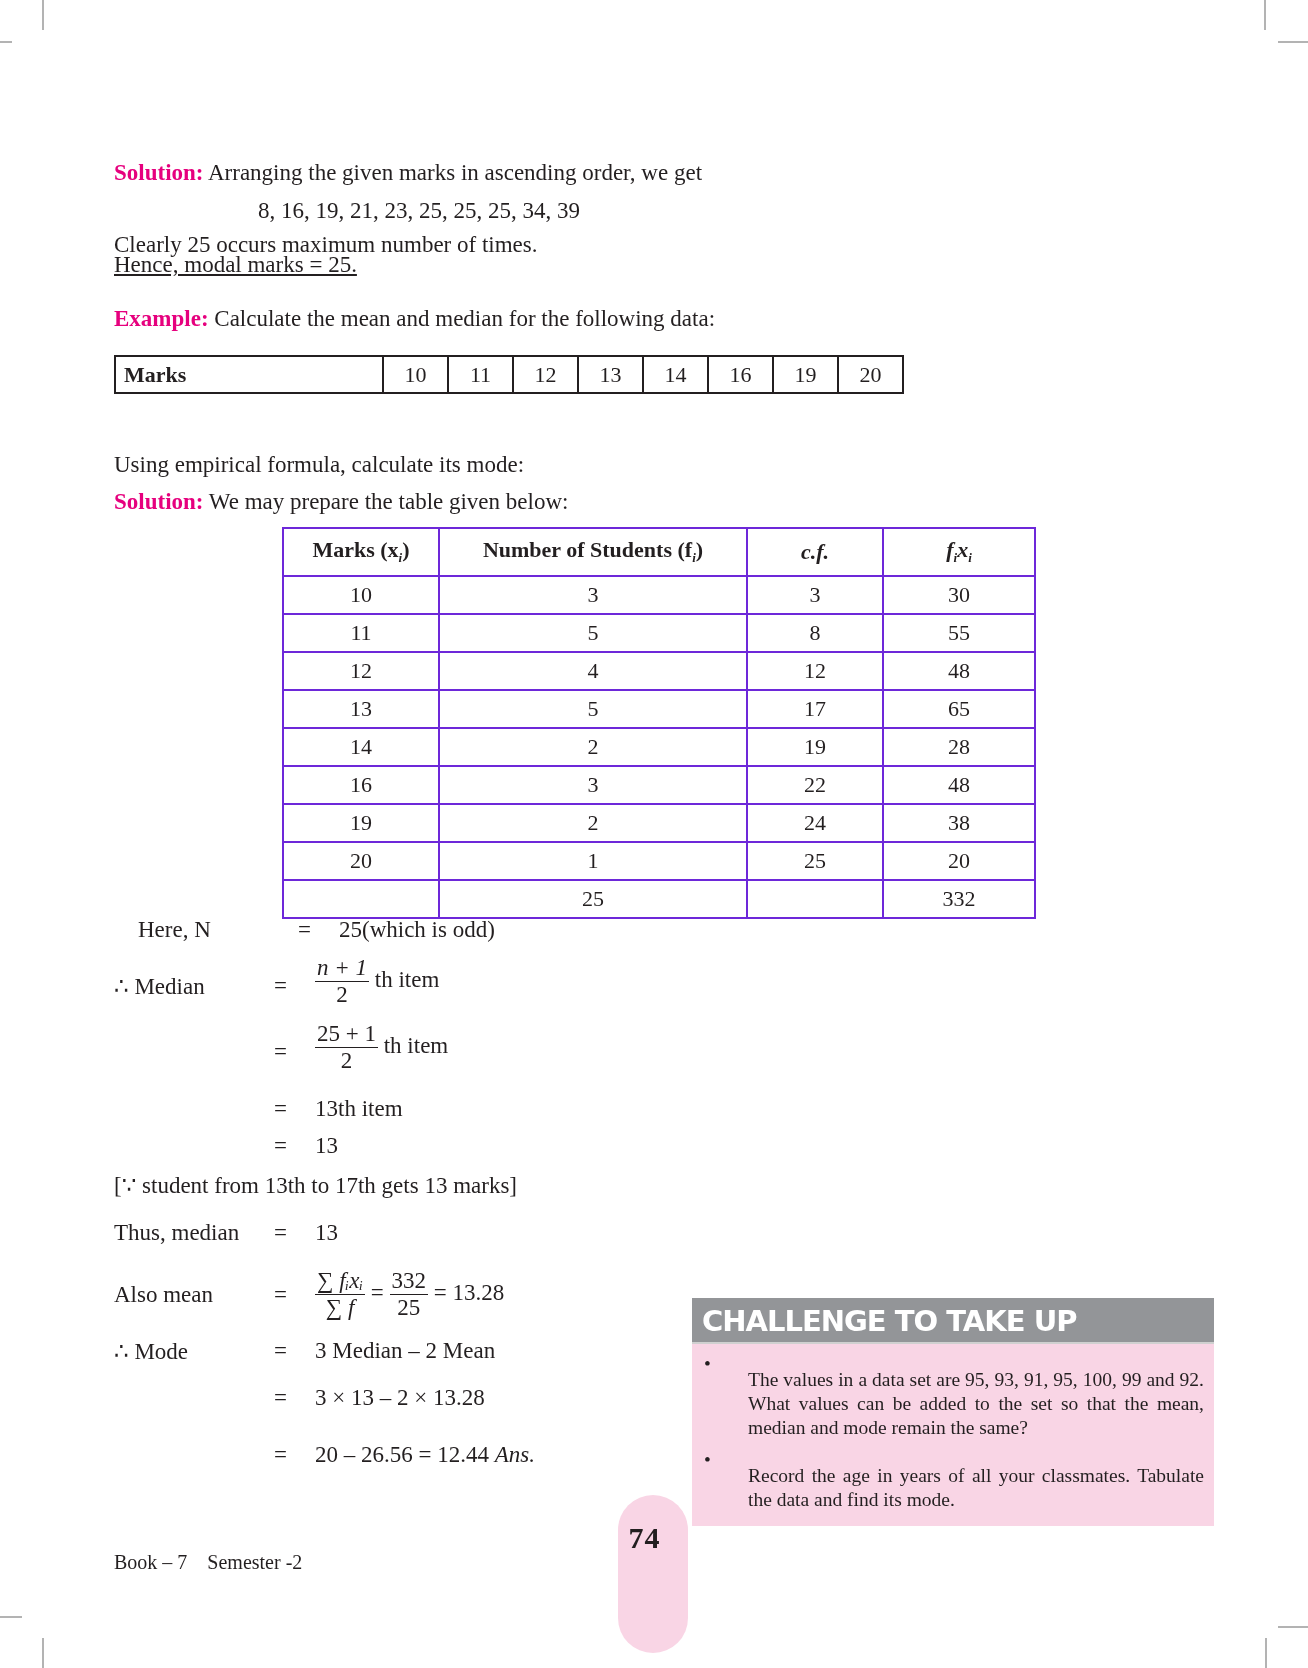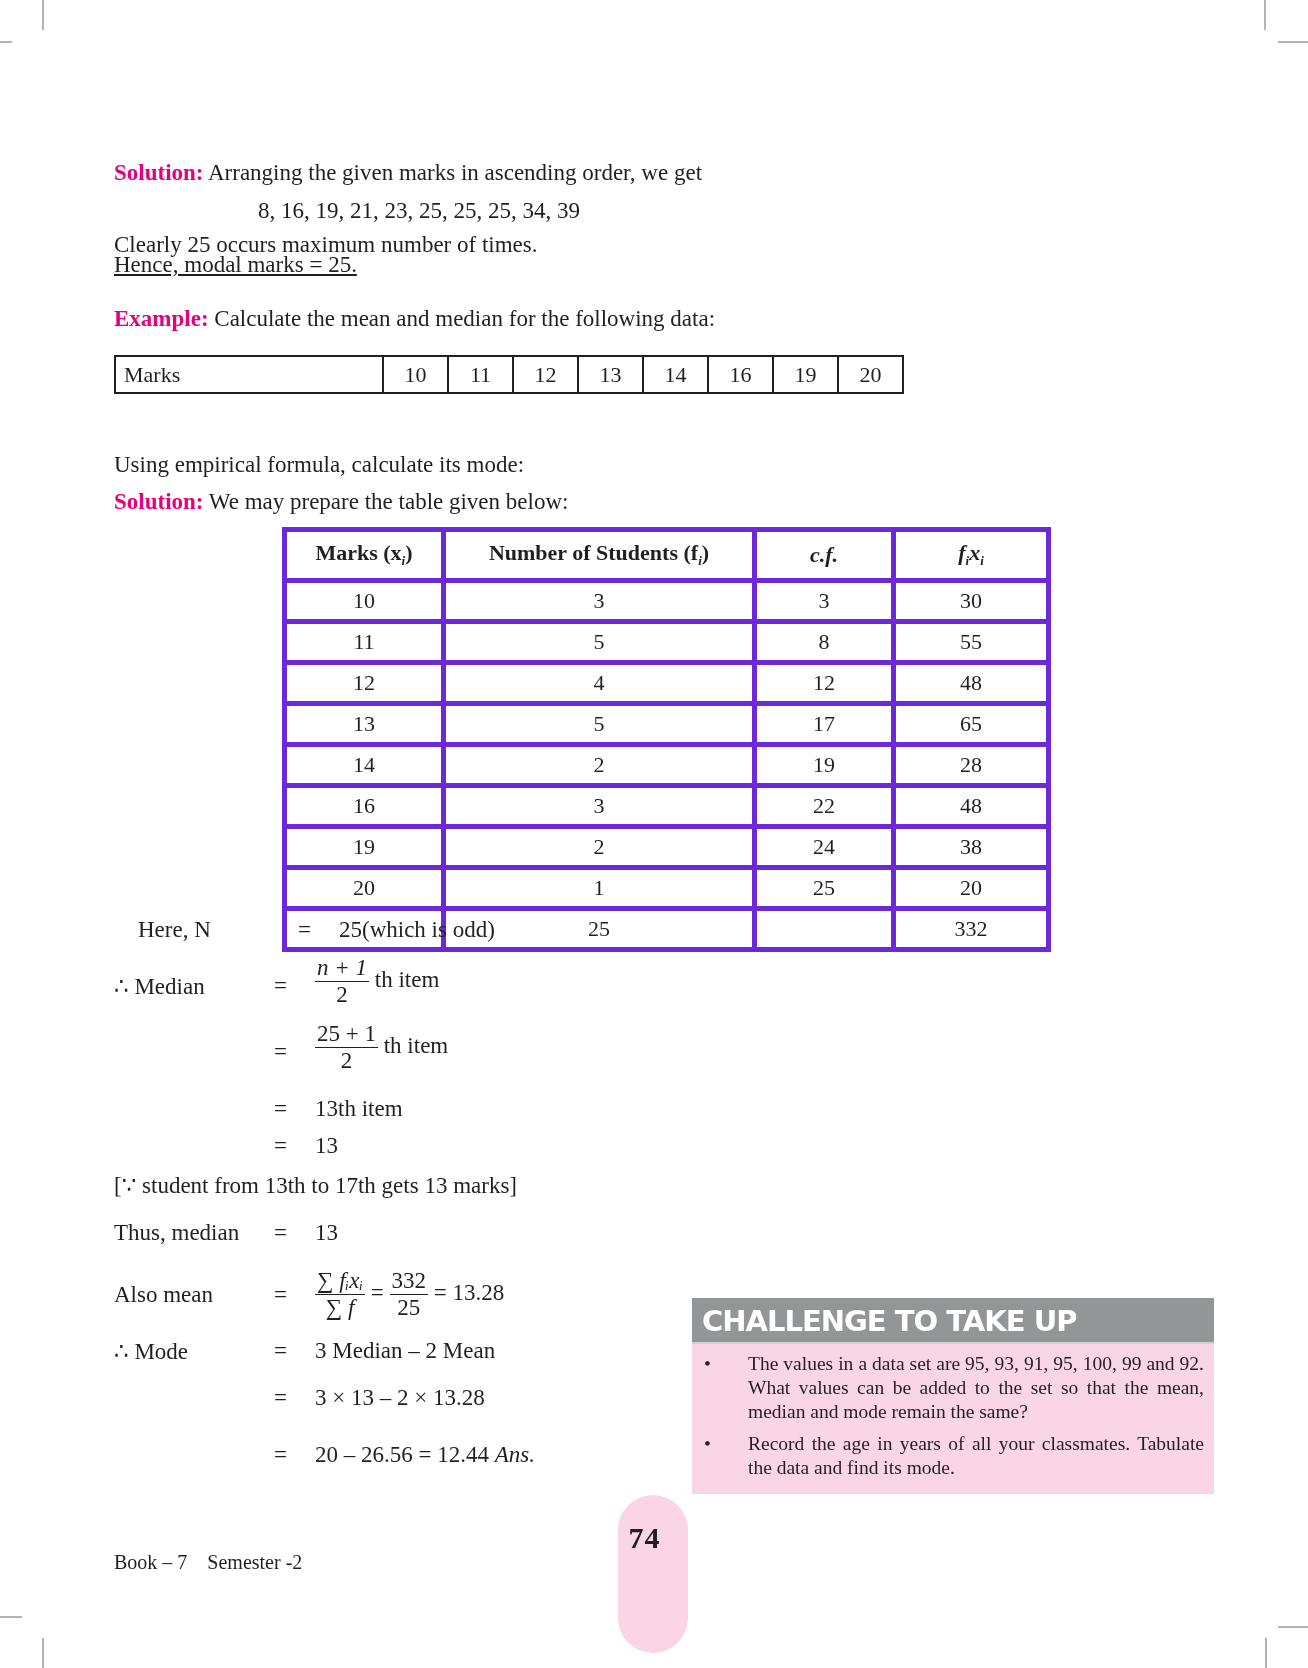--- a/index.html
+++ b/index.html
@@ -4,41 +4,41 @@
 <style>
   html,body{margin:0;padding:0;background:#fff;}
   body{width:1308px;height:1668px;position:relative;overflow:hidden;
        font-family:"Liberation Serif","DejaVu Serif",serif;color:#231f20;}
   .crop{position:absolute;background:#b3b3b3;}
   .line{position:absolute;left:114px;font-size:23px;white-space:nowrap;}
   .accent{color:#e6007e;font-weight:bold;}
   table{border-collapse:collapse;position:absolute;}
   #t1{left:114px;top:355px;font-size:22px;}
   #t1 td{border:2px solid #231f20;height:35px;padding:0 8px;text-align:center;min-width:47px;}
-  #t1 td.lab{text-align:left;font-weight:normal;width:250px;margin-top:43px;}
+  #t1 td.lab{text-align:left;font-weight:bold;width:250px;margin-top:43px;}
   #t2{left:282px;top:527px;font-size:22px;}
-  #t2 td,#t2 th{border:5px solid #6d28d9;height:34px;text-align:center;font-weight:normal;}
+  #t2 td,#t2 th{border:2px solid #6d28d9;height:34px;text-align:center;font-weight:normal;}
   #t2 th{font-weight:bold;height:44px;}
   #t2 th.it{font-style:italic;}
   .c1{width:152px}.c2{width:304px}.c3{width:132px}.c4{width:148px}
   sub{font-size:13px;}
   .eqrow{position:absolute;font-size:23px;white-space:nowrap;}
   .eqsign{position:absolute;left:274px;}
   .rhs{position:absolute;left:315px;}
   .frac{display:inline-block;vertical-align:middle;text-align:center;line-height:1.15;}
   .frac .num{border-bottom:1.5px solid #231f20;padding:0 2px;display:block;}
   .frac .den{display:block;}
   .it{font-style:italic;}
   #challenge{position:absolute;left:692px;top:1298px;width:522px;}
   #ch-title{background:#939598;color:#fff;font-family:"DejaVu Sans",sans-serif;font-weight:bold;
             font-size:29px;padding:6px 10px 4px 10px;letter-spacing:-1px;transform-origin:left;border-bottom:2px solid #d0d0d0;}
   #ch-body{background:#f9d5e5;padding:8px 10px 6px 10px;font-size:19.5px;line-height:24px;}
   .bullet{display:flex;margin-bottom:8px;}
   .bullet .dot{width:44px;flex:none;padding-left:2px;}
-  .bullet .txt{text-align:justify;flex:1;}
+  .bullet .txt{text-align:justify;flex:1;margin-top:16px;}
   #pagebubble{position:absolute;left:618px;top:1495px;width:70px;height:158px;background:#f9d5e5;border-radius:35px;}
   #pagenum{position:absolute;left:618px;top:1521px;width:53px;text-align:center;font-weight:bold;font-size:30px;letter-spacing:1px;}
   #footer{position:absolute;left:114px;top:1509px;font-size:20px;margin-top:42px;}
 </style>
 </head>
 <body>
 
 <div class="crop" style="left:42px;top:0;width:2px;height:30px;"></div>
 <div class="crop" style="left:0;top:41px;width:12px;height:2px;"></div>
 <div class="crop" style="left:1264px;top:0;width:2px;height:30px;"></div>

